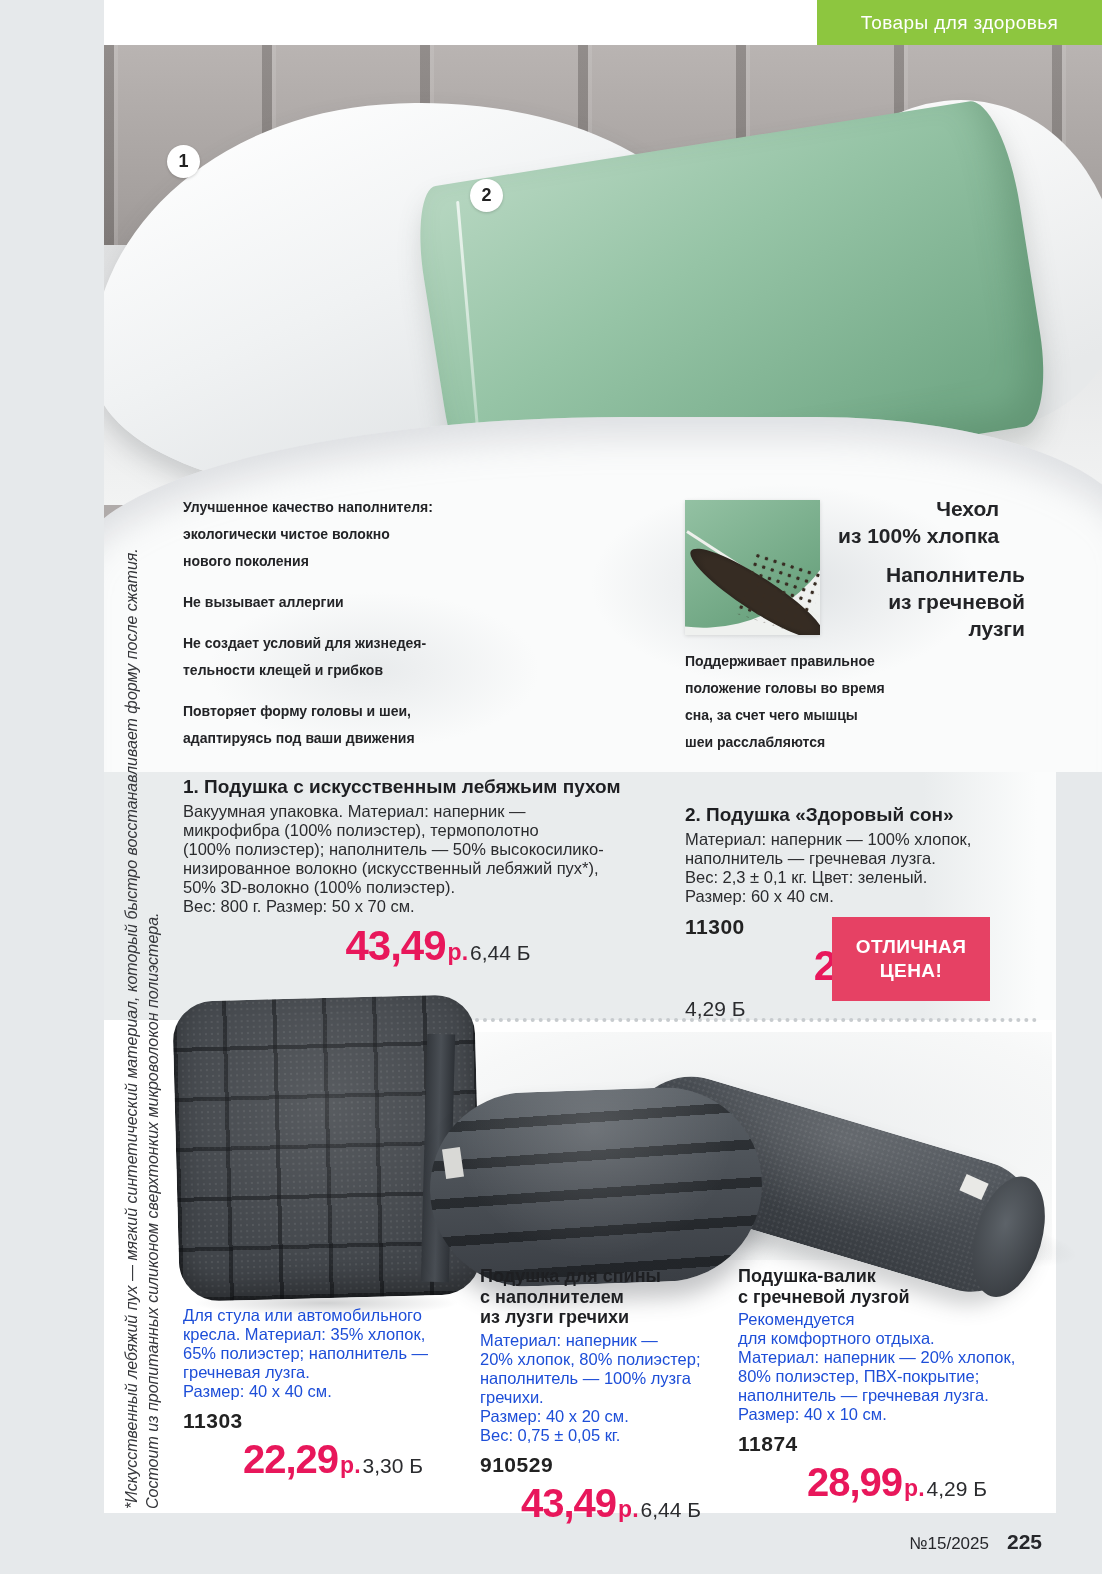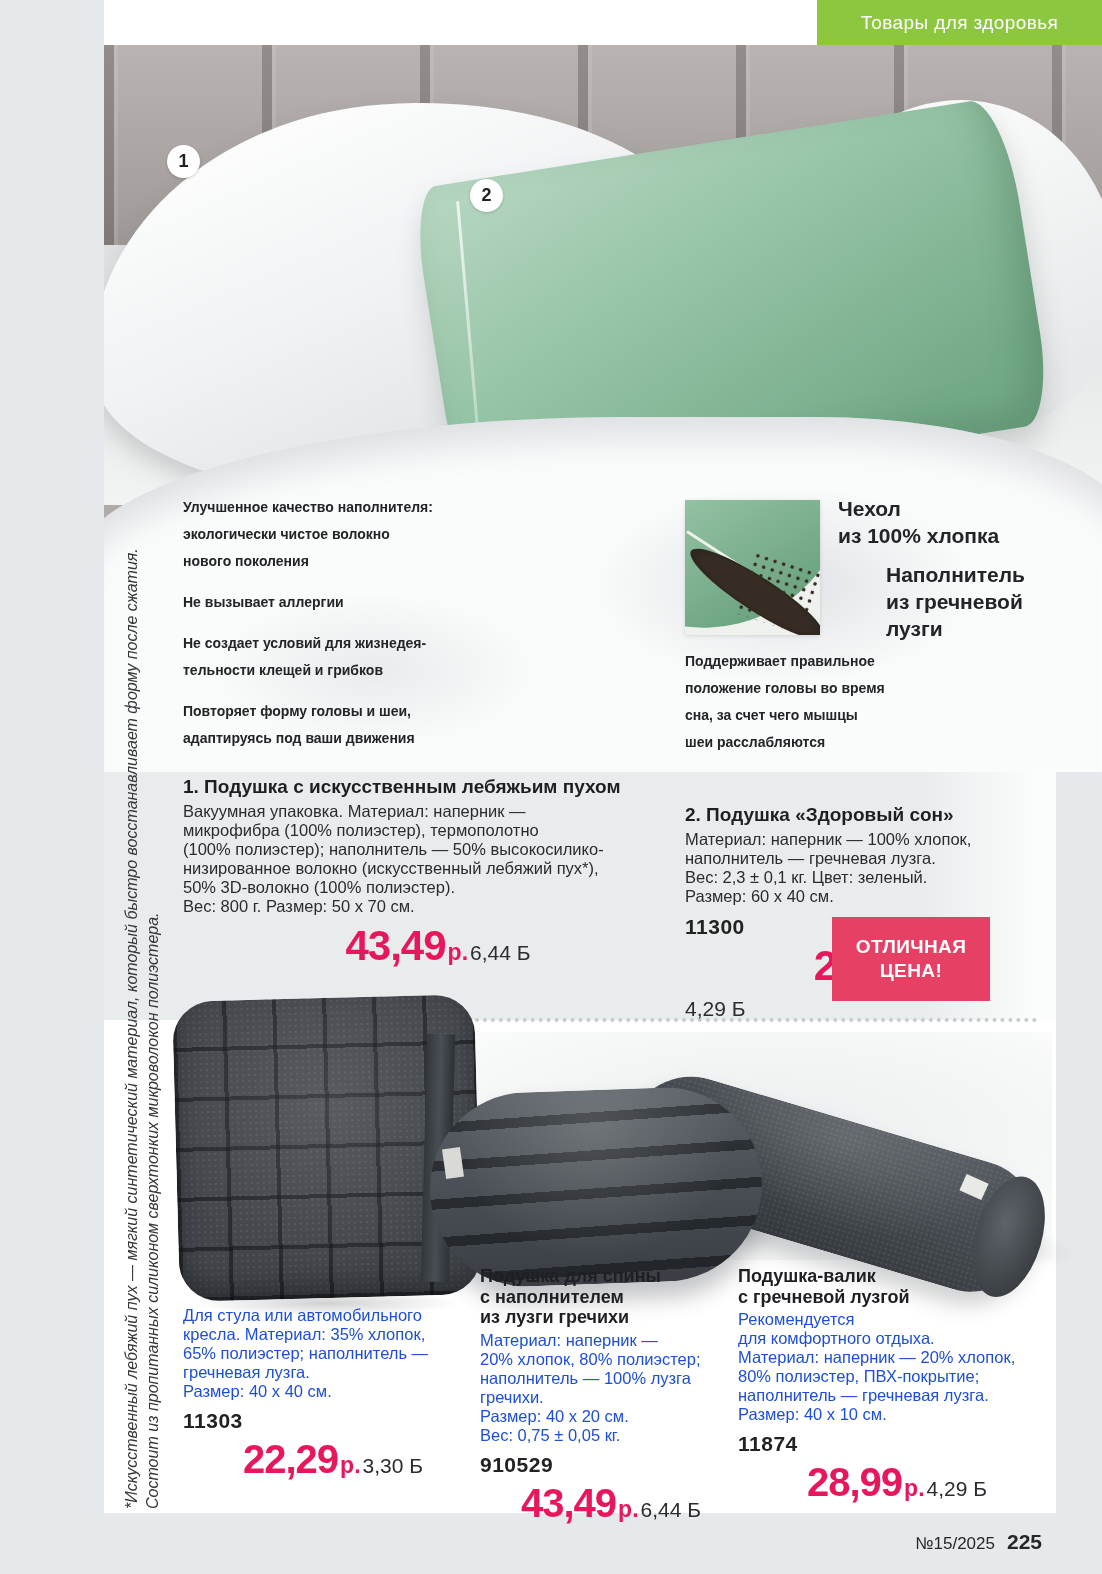--- a/index.html
+++ b/index.html
@@ -52,21 +52,21 @@
   .duvet-fold2{position:absolute;left:90px;top:540px;width:360px;height:170px;border-radius:50%;
     background:radial-gradient(ellipse at center, rgba(200,205,209,.35), rgba(200,205,209,0) 65%);}
   .marker{width:33px;height:33px;border-radius:50%;background:#ffffff;z-index:4;
     display:flex;align-items:center;justify-content:center;
     font-size:18px;font-weight:700;color:#222;box-shadow:0 1px 3px rgba(0,0,0,.18);}
 
   
   .benefit-par{font-size:14px;font-weight:700;line-height:27px;color:#232427;margin:0 0 14px 0;}
   .benefits{left:183px;top:494px;width:520px;z-index:6;}
   .support{left:685px;top:648px;width:400px;z-index:6;}
-  .inset-caption{z-index:6;font-size:21px;font-weight:700;line-height:27px;color:#232427;}
+  .inset-caption{z-index:6;font-size:21px;font-weight:700;line-height:27px;color:#232427;text-align:right;}
 
   
   .inset{left:685px;top:500px;width:135px;height:135px;overflow:hidden;z-index:5;background:#eff1ef;
     box-shadow:0 1px 4px rgba(0,0,0,.12);}
   .inset-green{position:absolute;left:-50px;top:-62px;width:205px;height:195px;
     border-radius:0 0 72% 30%;transform:rotate(8deg);
     background:linear-gradient(140deg,#a3cdb1 10%,#6ba37f 80%);}
   .inset-zip{position:absolute;left:2px;top:30px;width:158px;height:3px;background:#eef0ec;
     transform:rotate(33deg);transform-origin:left center;}
   .inset-hulls{position:absolute;left:6px;top:34px;width:158px;height:34px;border-radius:50%;
@@ -141,21 +141,21 @@
   
   .card-sm-title{font-size:18px;font-weight:700;line-height:20.5px;color:#1e1f22;margin-bottom:3px;}
   .card-sm-desc{font-size:16.5px;line-height:19px;color:#1d4ed8;margin-bottom:8px;}
   .price-num-sm{font-size:40px;}
 
   
   .footnote{left:121px;top:1509px;width:1024px;z-index:6;
     transform:rotate(-90deg);transform-origin:0 0;
     font-style:italic;font-size:16px;line-height:21px;color:#35363a;}
 
-  .footer{right:60px;top:1530px;z-index:6;display:flex;align-items:baseline;gap:12px;color:#26272b;}
+  .footer{right:60px;top:1530px;z-index:6;display:flex;align-items:baseline;gap:18px;color:#26272b;}
   .footer .issue{font-size:17px;}
   .footer .pagenum{font-size:21px;font-weight:700;}
 </style>
 </head>
 <body>
 
 <div class="abs content-white"></div>
 
 <div class="abs header-tab">
   <span>Товары для здоровья</span>

